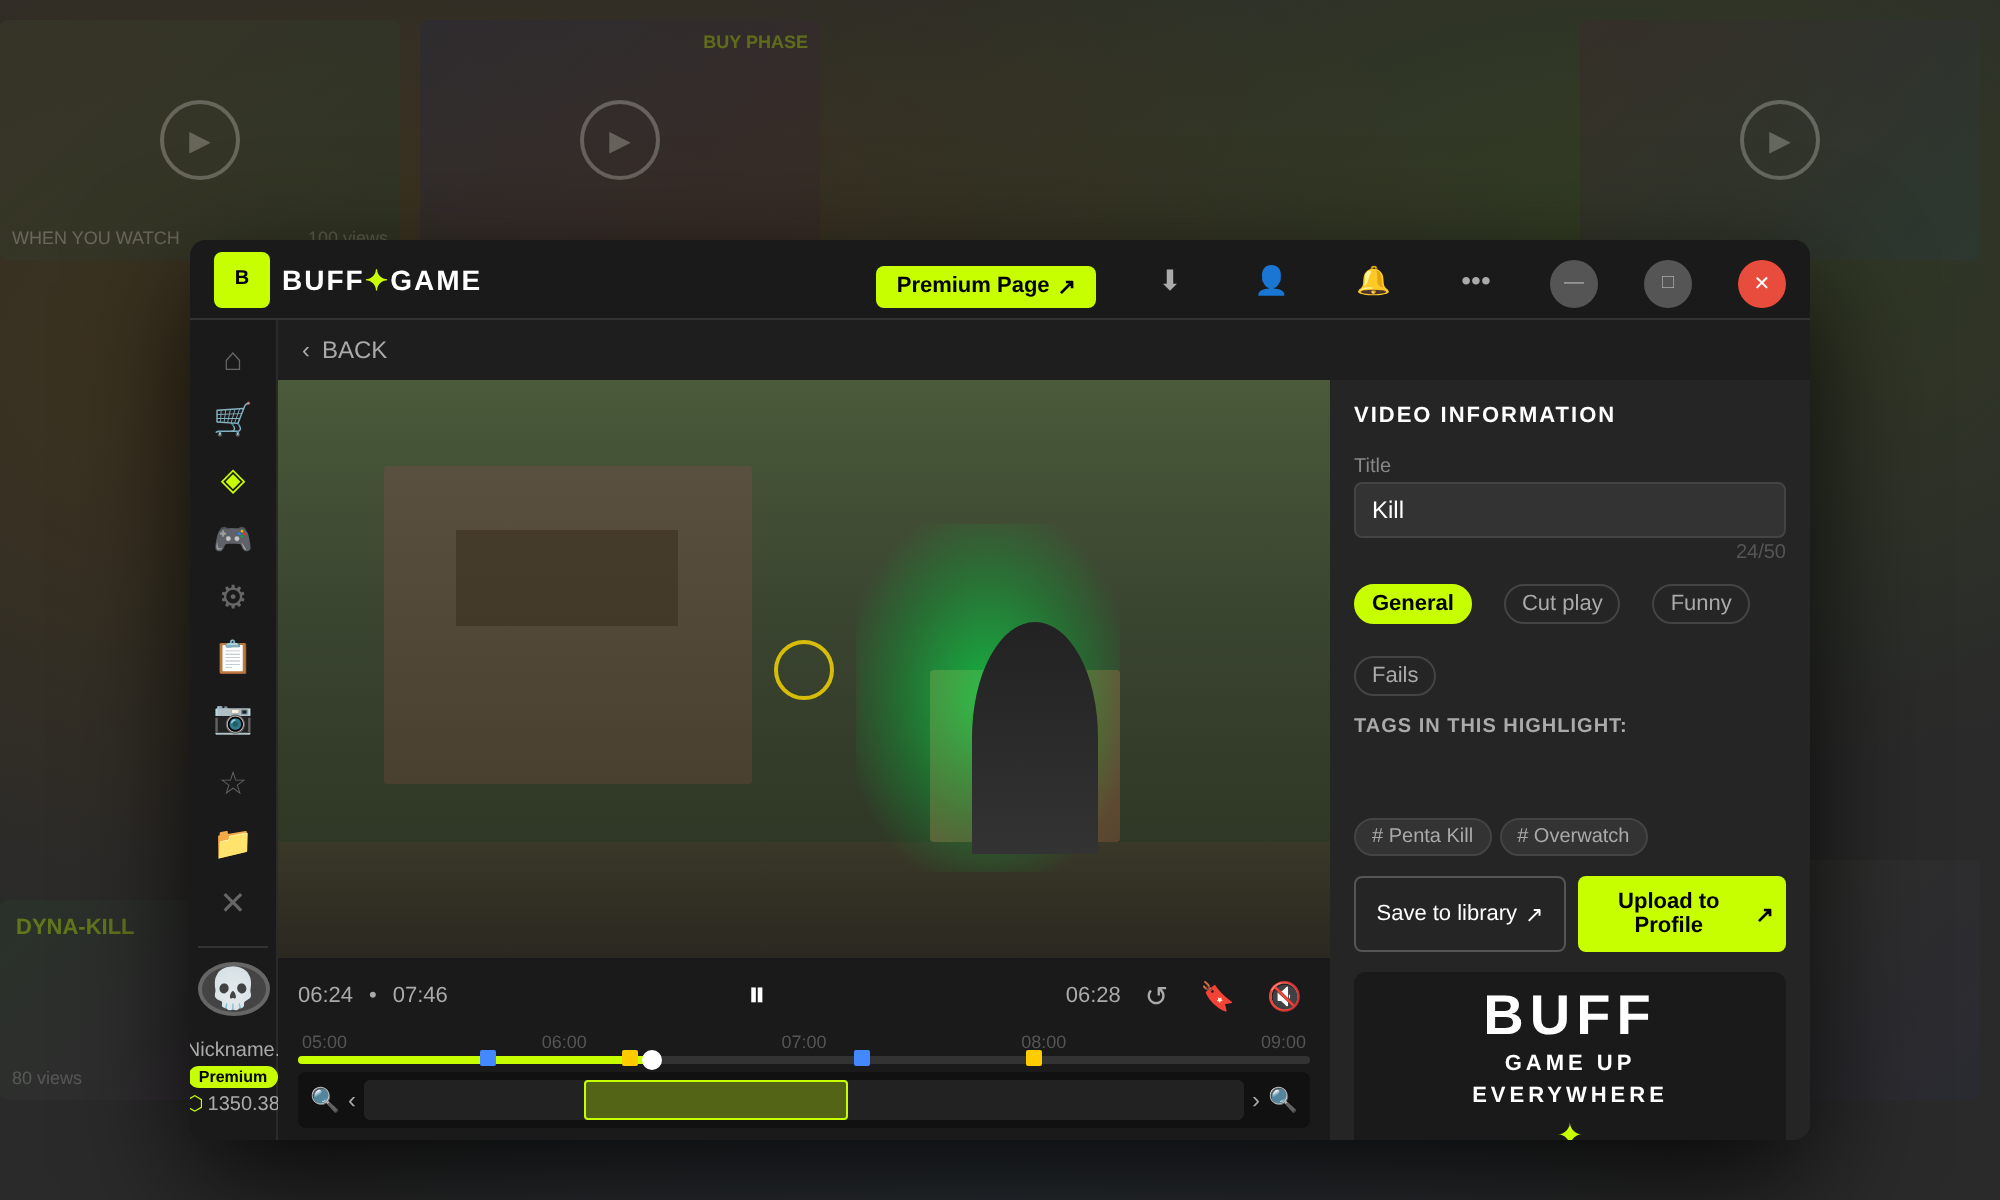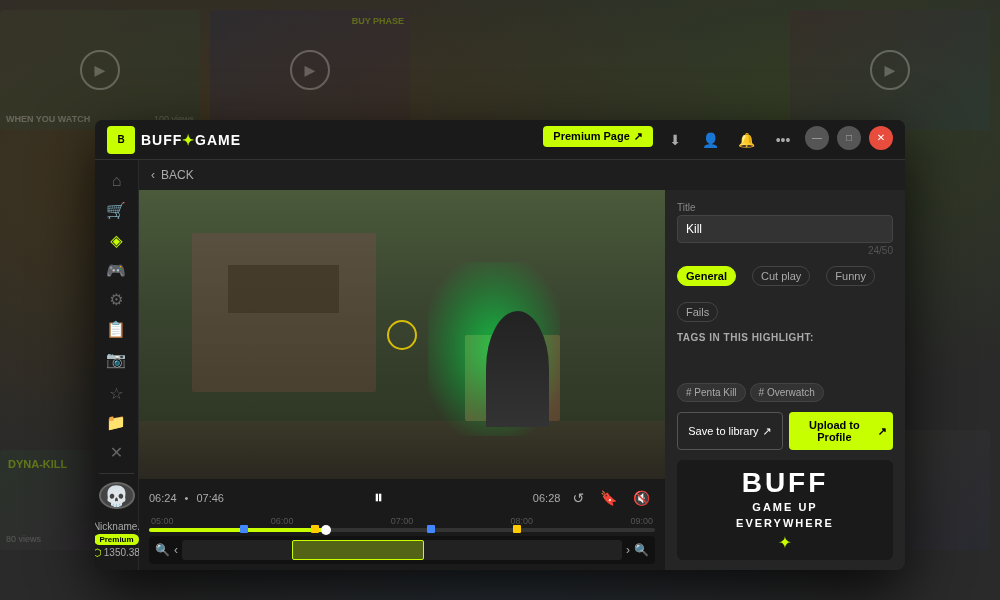--- a/index.html
+++ b/index.html
@@ -111,22 +111,22 @@
     .logo-text {
       color: #fff;
       font-weight: bold;
       font-size: 14px;
       letter-spacing: 1px;
     }
     .logo-text .star { color: #c8ff00; }
 
     .title-bar-actions {
       display: flex;
-      align-items: flex-start;
-      gap: 8px;
+      align-items: flex-end;
+      gap: 23px;
     }
     .premium-btn {
       background: #c8ff00;
       color: #000;
       border: none;
       border-radius: 4px;
       padding: 4px 10px;
       font-size: 11px;
       font-weight: bold;
       cursor: pointer;
@@ -674,21 +674,21 @@
       margin: 2px 0;
     }
   </style>
 </head>
 <body>
 
 <div class="bg-overlay"></div>
 <div class="bg-thumbnails">
   <div class="bg-thumb bg-thumb-1">
     <div class="play-icon-bg">▶</div>
-    <div style="position:absolute;bottom:6px;left:6px;color:rgba(255,255,255,0.5);font-size:9px;font-weight:bold;">WHEN YOU WATCH</div>
+    <div style="position:absolute;bottom:6px;left:6px;color:rgba(255,255,255,0.5);font-size:9px;font-weight:normal;">WHEN YOU WATCH</div>
     <div style="position:absolute;bottom:6px;right:6px;color:rgba(255,255,255,0.4);font-size:9px;">100 views</div>
   </div>
   <div class="bg-thumb bg-thumb-2">
     <div class="play-icon-bg">▶</div>
     <div style="position:absolute;top:6px;right:6px;color:rgba(200,255,0,0.6);font-size:9px;font-weight:bold;">BUY PHASE</div>
   </div>
   <div class="bg-thumb bg-thumb-3">
     <div class="play-icon-bg">▶</div>
   </div>
   <div class="bg-thumb bg-thumb-4">
@@ -819,20 +819,21 @@
               <div class="clip-range-bar">
                 <div class="clip-range-active"></div>
               </div>
               <span class="clip-arrow">›</span>
               <button class="zoom-btn">🔍</button>
             </div>
           </div>
         </div>
 
         <div class="right-panel">
+          <div class="section-title">VIDEO INFORMATION</div>
 
           <div class="input-group">
             <label class="input-label">Title</label>
             <input class="text-input" type="text" value="Kill" style="">
             <div class="char-count">24/50</div>
           </div>
 
           <div>
             <div class="type-tags">
               <button class="type-tag active">General</button>

